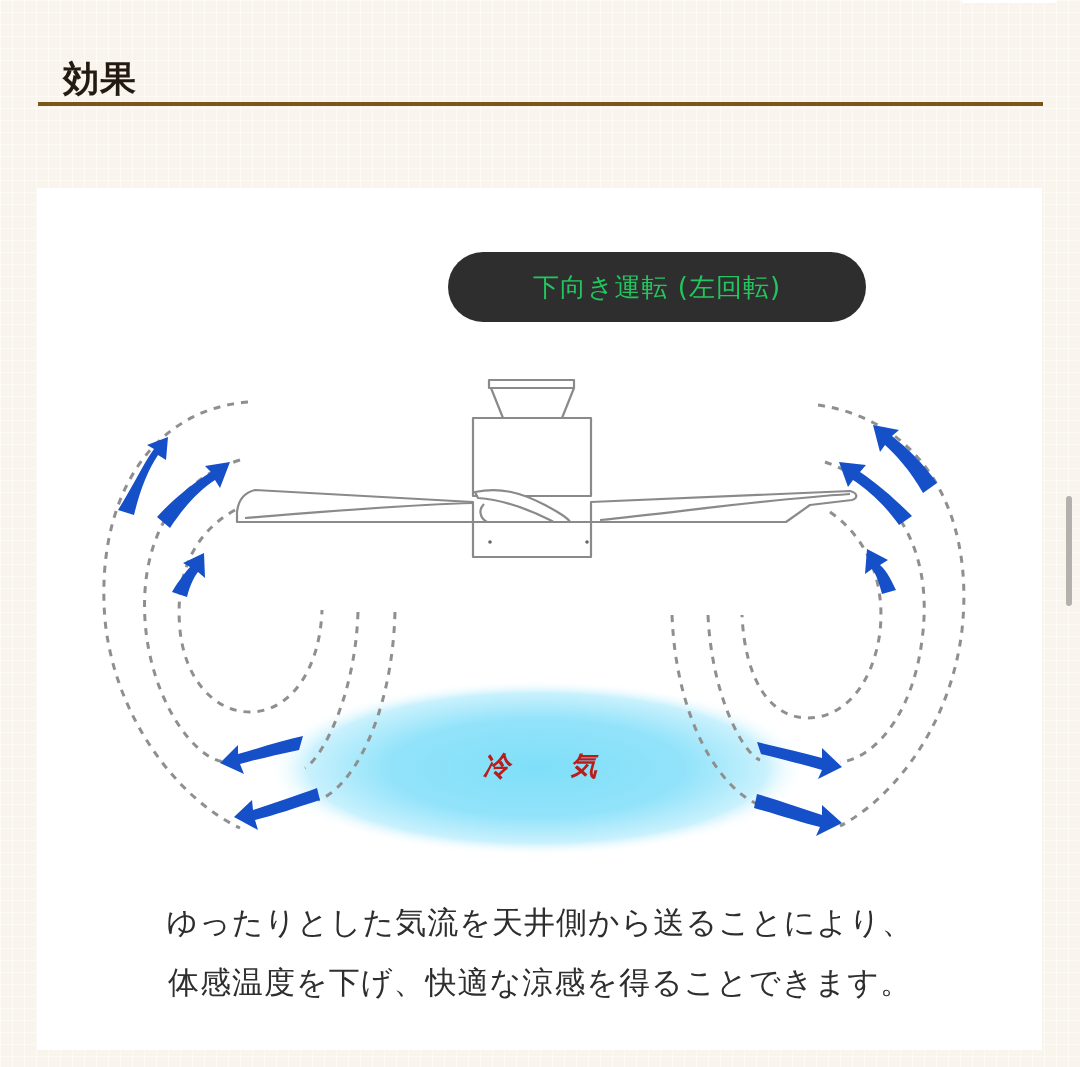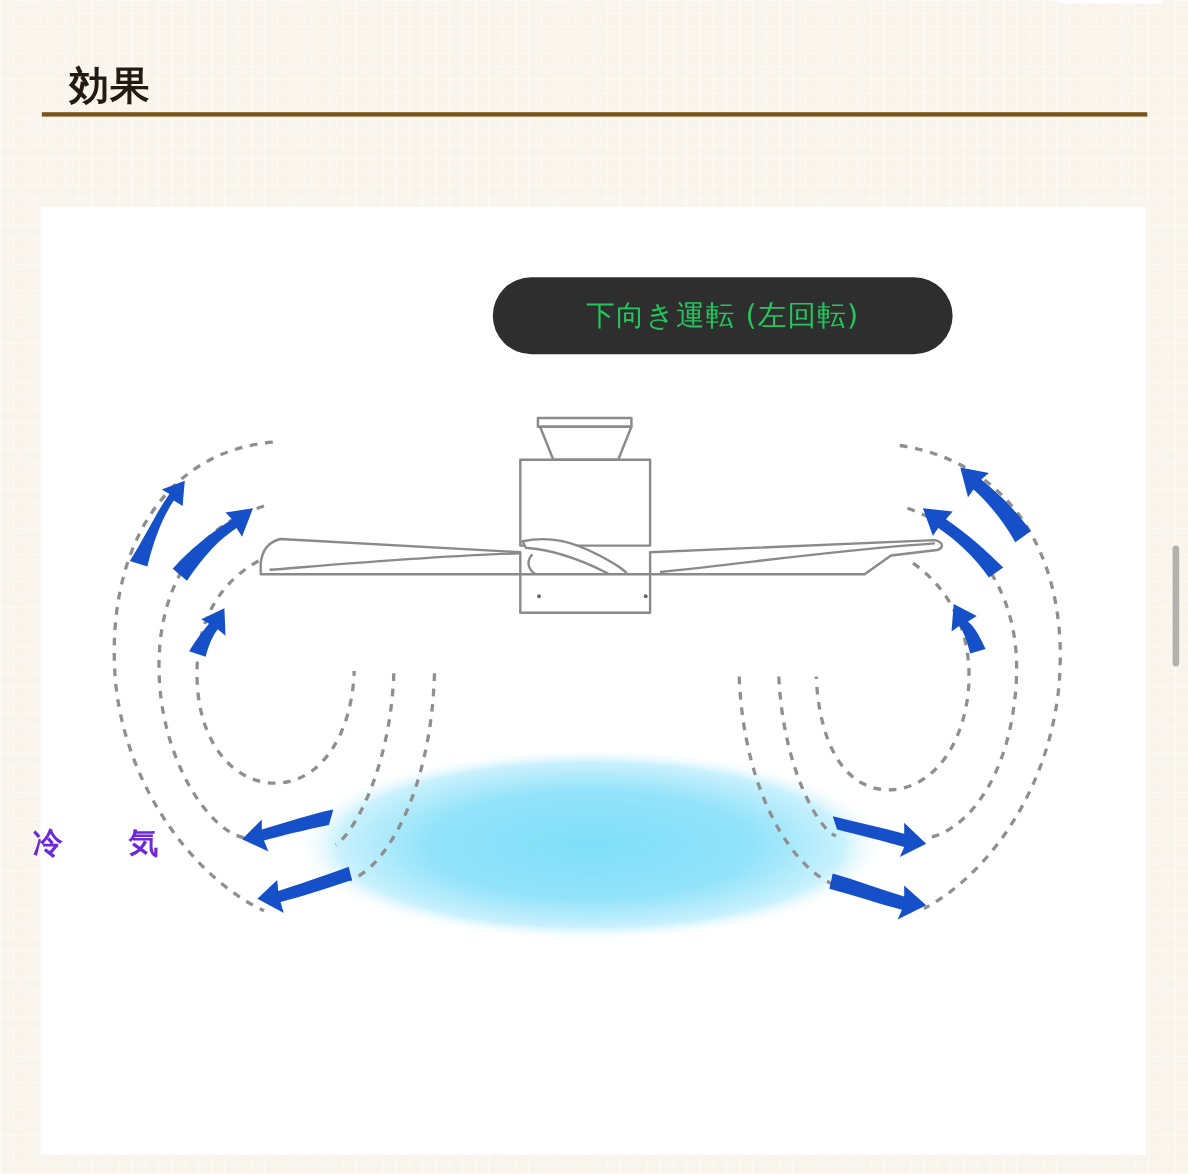--- a/index.html
+++ b/index.html
@@ -31,22 +31,22 @@
     position:absolute; left:193px; top:16px; font-size:34px; color:#3a3a3a; letter-spacing:1px;
     white-space:nowrap;
   }
   .mode-pill {
     position:absolute; left:448px; top:2px; width:418px; height:70px; border-radius:35px;
     background:#2e2e2e; color:#22c55e; font-size:26px; line-height:70px; text-align:center;
     letter-spacing:1px; white-space:nowrap;
   }
   .diagram { position:absolute; left:0; top:0; width:1080px; height:1067px; }
   .cool-label {
-    position:absolute; left:0; top:748px; width:1080px; 
-    font-size:27px; font-weight:bold; color:#6d28d9; word-spacing:56px; letter-spacing:0;
+    position:absolute; left:0; top:748px; width:1080px; text-align:center;
+    font-size:27px; font-weight:bold; color:#b91c1c; word-spacing:56px; letter-spacing:0;font-style:italic;
   }
   .cool-label span { margin:0 30px; }
   .description {
     position:absolute; left:0; top:892px; width:1080px; text-align:center;
     font-size:31px; color:#2e2e2e; line-height:60px; letter-spacing:1px;
   }
   .description p { margin:0; }
   .scrollbar {
     position:absolute; left:1066px; top:496px; width:6px; height:110px; border-radius:3px;
     background:#b4b1ad;
@@ -129,15 +129,17 @@
 
 <div class="mode-row">
   <div class="mode-pill">下向き運転 (左回転)</div>
 </div>
 
 <div class="cool-label">
   <span>冷</span><span>気</span>
 </div>
 
 <div class="description">
+  <p>ゆったりとした気流を天井側から送ることにより、</p>
+  <p>体感温度を下げ、快適な涼感を得ることできます。</p>
 </div>
 
 <div class="scrollbar"></div>
 
 </body></html>

